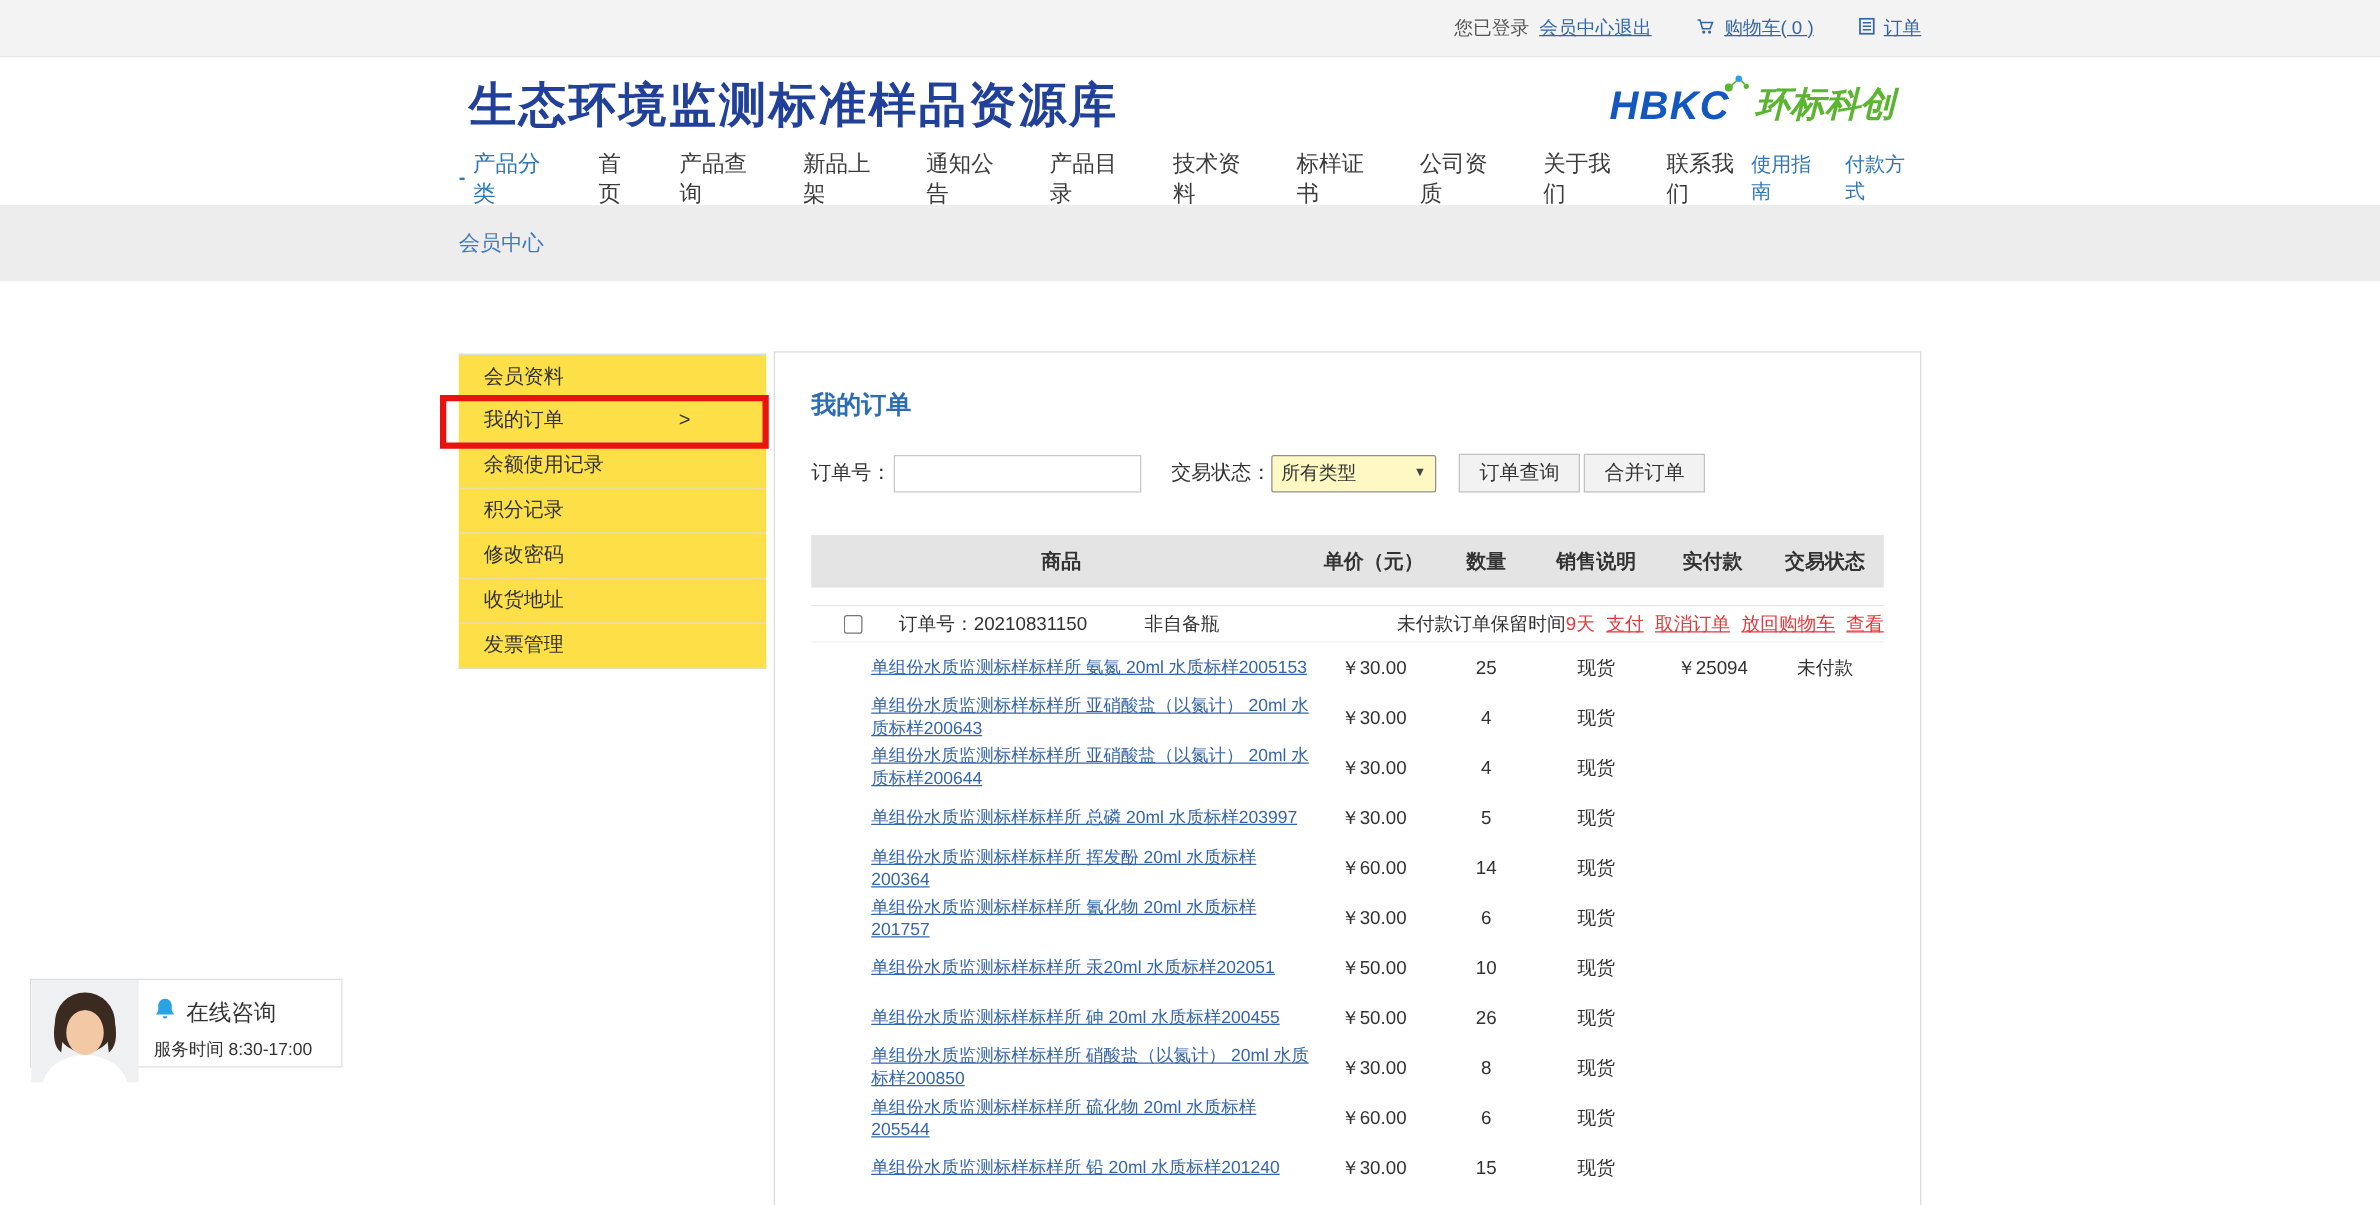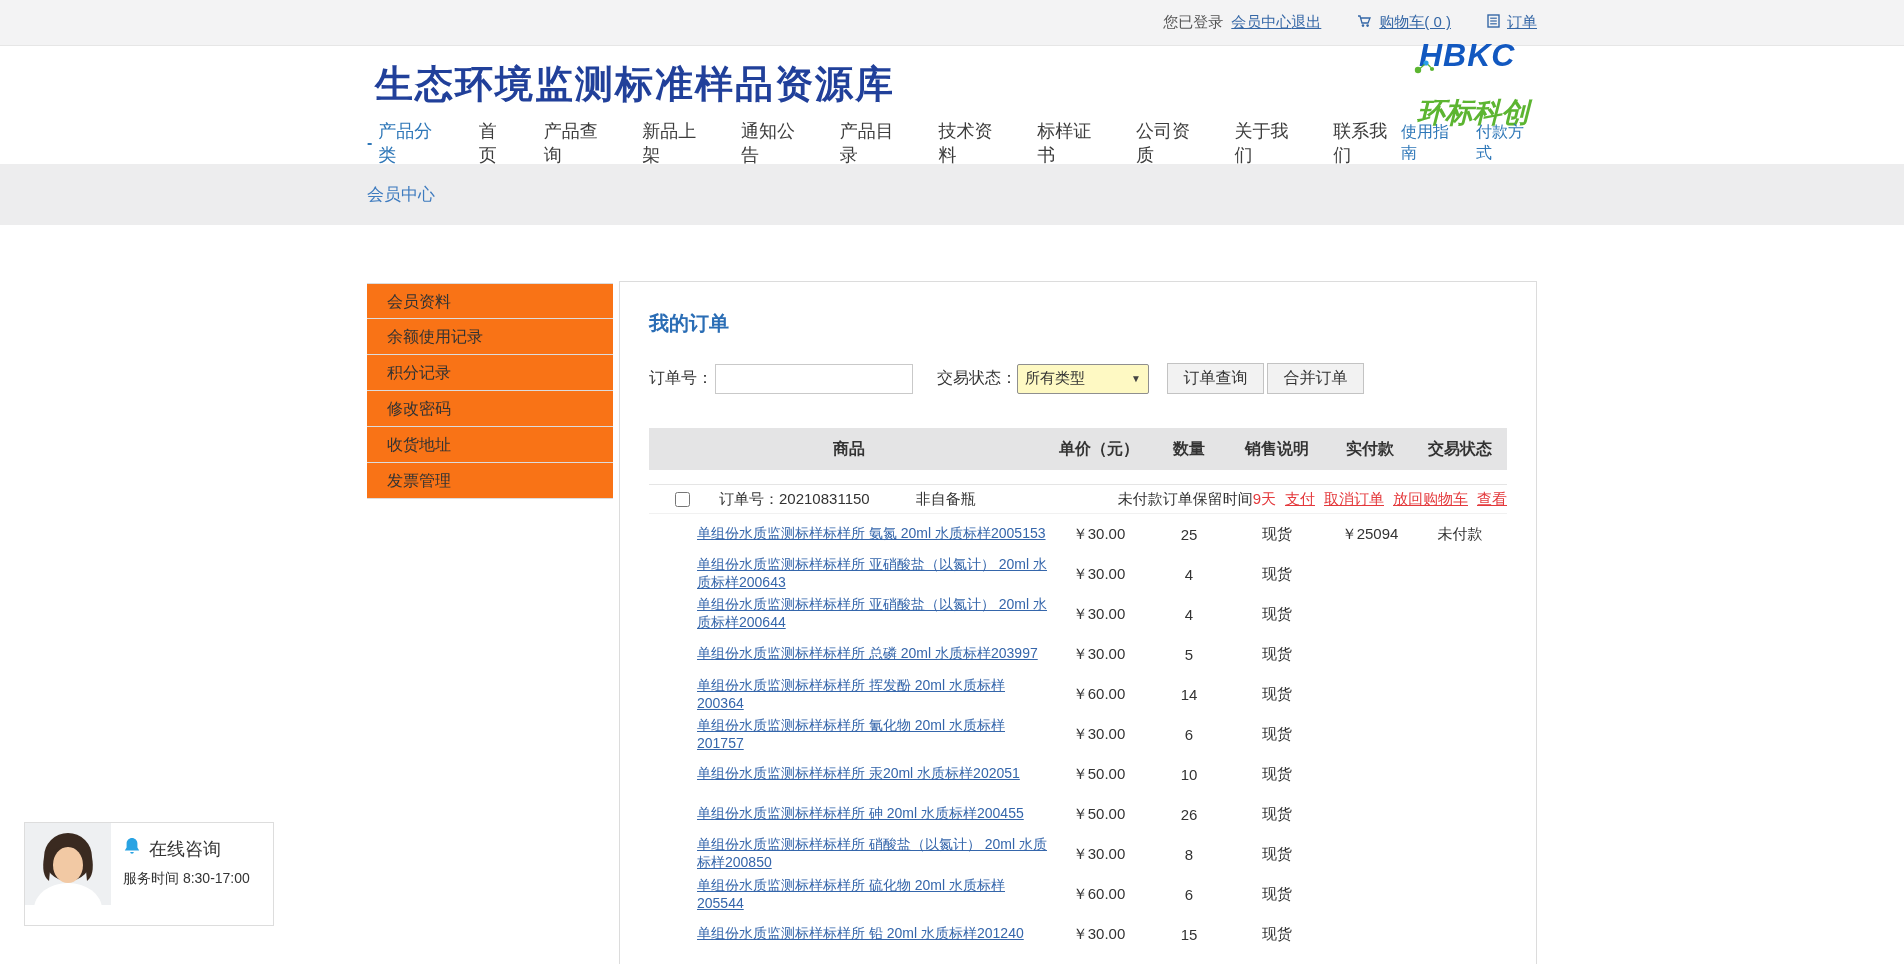--- a/index.html
+++ b/index.html
@@ -17,21 +17,21 @@
   .topbar-inner { height:100%; display:flex; align-items:center; justify-content:flex-end; font-size:15px; color:#555; }
   .tb-group { display:flex; align-items:center; margin-left:36px; gap:4px; }
   .tb-link { color:#3567a6; text-decoration:underline; }
   .tb-plain { color:#555; margin-right:4px; }
   .tb-icon { display:inline-block; margin-right:3px; }
 
   
   .header { background:#fff; }
   .header-inner { height:76px; display:flex; align-items:center; justify-content:space-between; }
   .site-title { font-size:38px; font-weight:bold; color:#21409a; letter-spacing:2px; margin-left:8px; }
-  .brand { display:flex; align-items:flex-start; margin-right:8px;flex-direction:column; }
+  .brand { display:flex; align-items:center; margin-right:21px; }
   .brand-en { font-size:32px; font-style:italic; font-weight:bold; color:#1258c0; letter-spacing:1px; }
   .brand-mol { position:relative; top:-16px; left:-6px; }
   .brand-cn { font-size:28px; font-style:italic; font-weight:bold; color:#5cb531; margin-left:-2px; }
 
   .nav-row { height:42px; display:flex; align-items:center; font-size:18px; }
   .nav-cat { color:#2e77b8; margin-right:32px; display:flex; align-items:center; gap:6px; }
   .nav-cat .dash { font-weight:bold; font-size:16px; }
   .nav-items { display:flex; gap:31px; }
   .nav-items a { color:#3c3c3c; text-decoration:none; }
   .nav-right { margin-left:auto; display:flex; gap:14px; font-size:16px; }
@@ -39,21 +39,21 @@
 
   
   .breadcrumb { height:61px; background:#ededee; }
   .breadcrumb .container { display:flex; align-items:center; height:100%; }
   .bc-link { color:#3e7bbf; font-size:17px; text-decoration:none; }
 
   
   .main .container { display:flex; align-items:flex-start; }
 
   .sidebar { width:246px; margin-top:58px; }
-  .side-item { height:36px; line-height:35px; border-bottom:1px solid #dcdcdc; padding-left:20px; font-size:16px; color:#333; position:relative; cursor:pointer; background:#f97316; }
+  .side-item { height:36px; line-height:35px; border-bottom:1px solid #dcdcdc; padding-left:20px; font-size:16px; color:#333; position:relative; cursor:pointer; background:#fde047; }
   .side-item:first-child { border-top:1px solid #dcdcdc; }
   .side-item .arrow { margin-left:92px; color:#333; }
   .red-annotation { position:absolute; left:-15px; right:-2px; top:-3px; bottom:-5px; border:5px solid #e8120e; pointer-events:none; z-index:5; }
 
   .panel { margin-left:6px; margin-top:56px; width:918px; border:1px solid #dcdcdc; background:#fff; padding:0 29px 40px 29px; }
   .panel-title { margin-top:28px; font-size:20px; font-weight:bold; color:#2a6db5; }
 
   .filter-row { margin-top:26px; display:flex; align-items:center; font-size:16px; color:#333; }
   .order-input { width:198px; height:30px; border:1px solid #c9c9c9; margin-left:2px; padding:0 6px; font-size:15px; font-family:"Liberation Sans",sans-serif; }
   .status-label { margin-left:24px; }
@@ -73,21 +73,21 @@
   .retention { color:#333; }
   .days-red { color:#e4393c; }
   .red-link { color:#e4393c; text-decoration:underline; }
 
   .item-row { height:40px; display:grid; grid-template-columns:400px 100px 80px 96px 90px 90px; align-items:center; font-size:15px; }
   .item-name { padding-left:48px; font-size:14px; }
   .item-name a { color:#3566ab; text-decoration:underline; }
   .c { text-align:center; }
 
   
-  .chat { position:absolute; left:24px; top:822px; width:250px; height:104px; background:#fff; border:1px solid #ddd; display:flex; z-index:10; }
+  .chat { position:absolute; left:24px; top:783px; width:250px; height:71px; background:#fff; border:1px solid #ddd; display:flex; z-index:10; }
   .chat-avatar { width:86px; height:82px; flex:none; }
   .chat-body { flex:1; padding:14px 8px 0 12px; }
   .chat-title-row { display:flex; align-items:center; gap:8px; font-size:18px; color:#333; cursor:pointer; }
   .chat-time { margin-top:9px; font-size:14px; color:#333; }
 </style>
 </head>
 <body>
 
 <div class="topbar">
   <div class="container topbar-inner">
@@ -168,20 +168,24 @@
 </div>
 
 <div class="main">
   <div class="container">
 
     <div class="sidebar">
       <div class="side-item">
         <span>会员资料</span>
       </div>
       <div class="side-item">
+        <span>我的订单</span><span class="arrow">&gt;</span>
+        <div class="red-annotation"></div>
+      </div>
+      <div class="side-item">
         <span>余额使用记录</span>
       </div>
       <div class="side-item">
         <span>积分记录</span>
       </div>
       <div class="side-item">
         <span>修改密码</span>
       </div>
       <div class="side-item">
         <span>收货地址</span>

